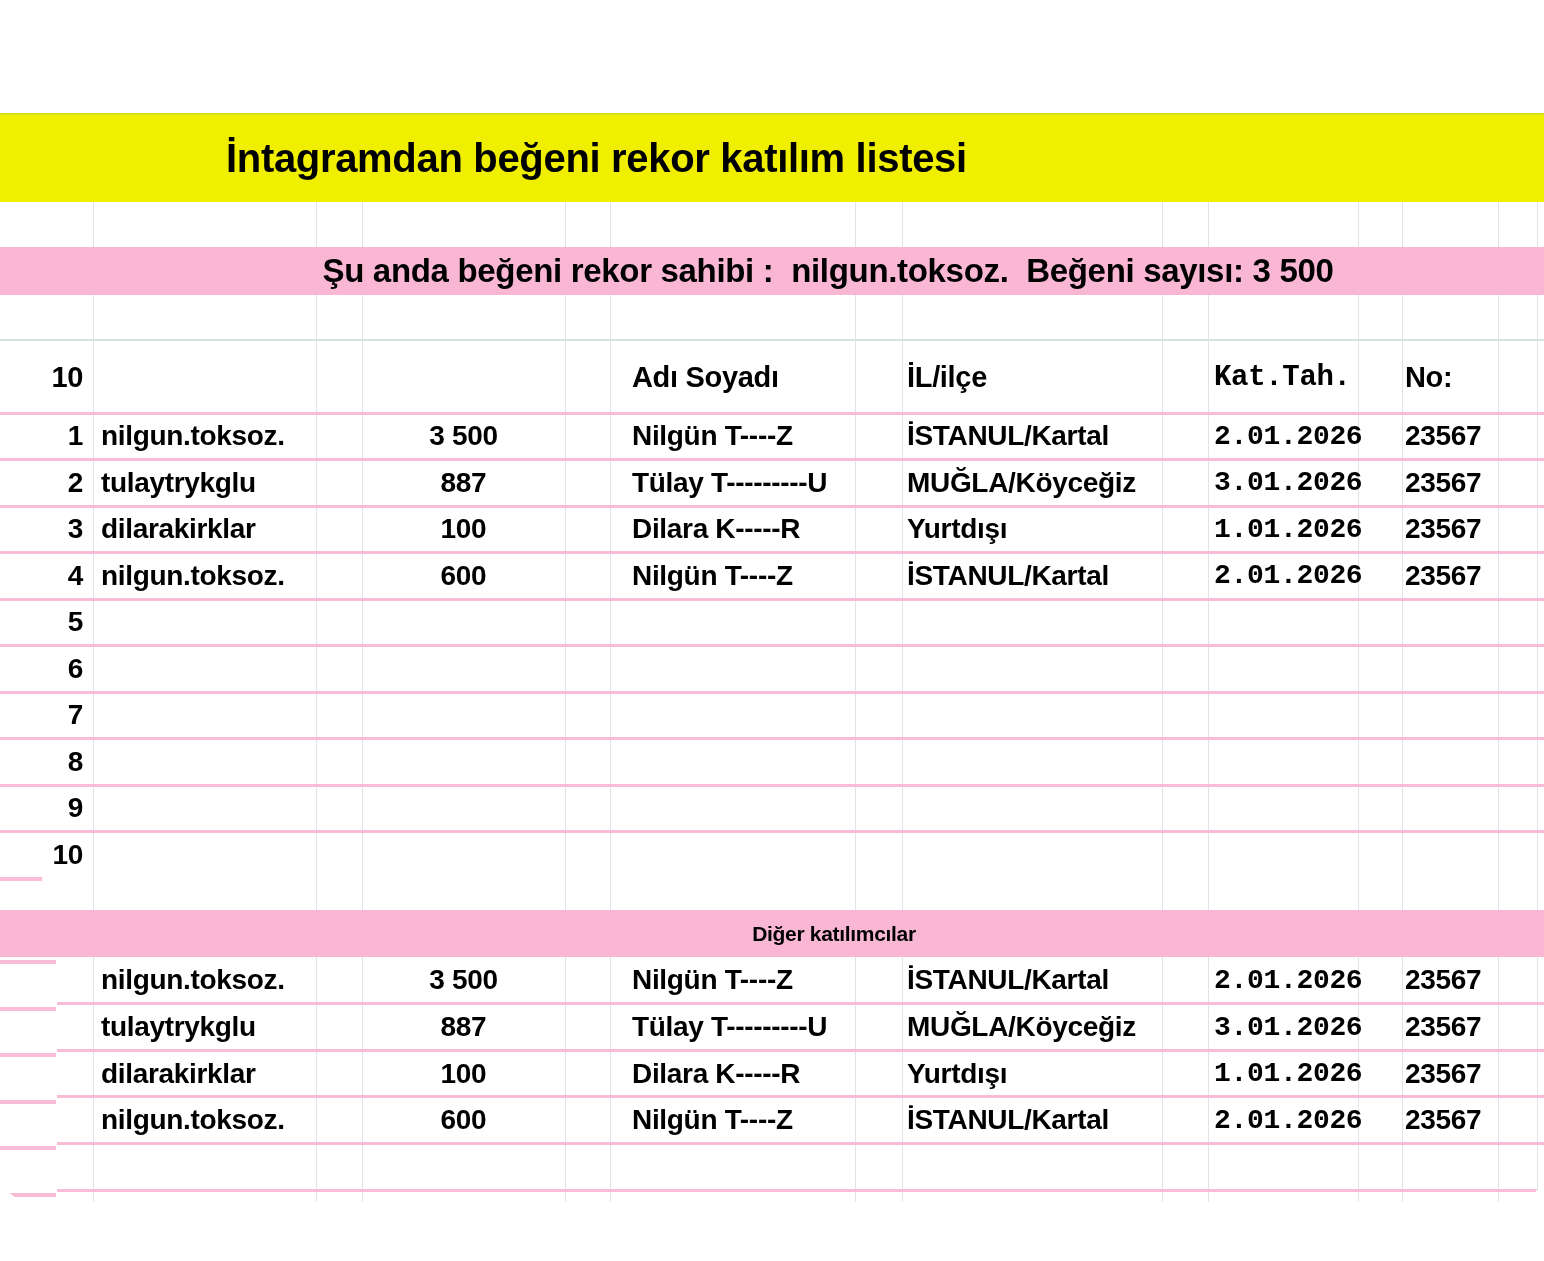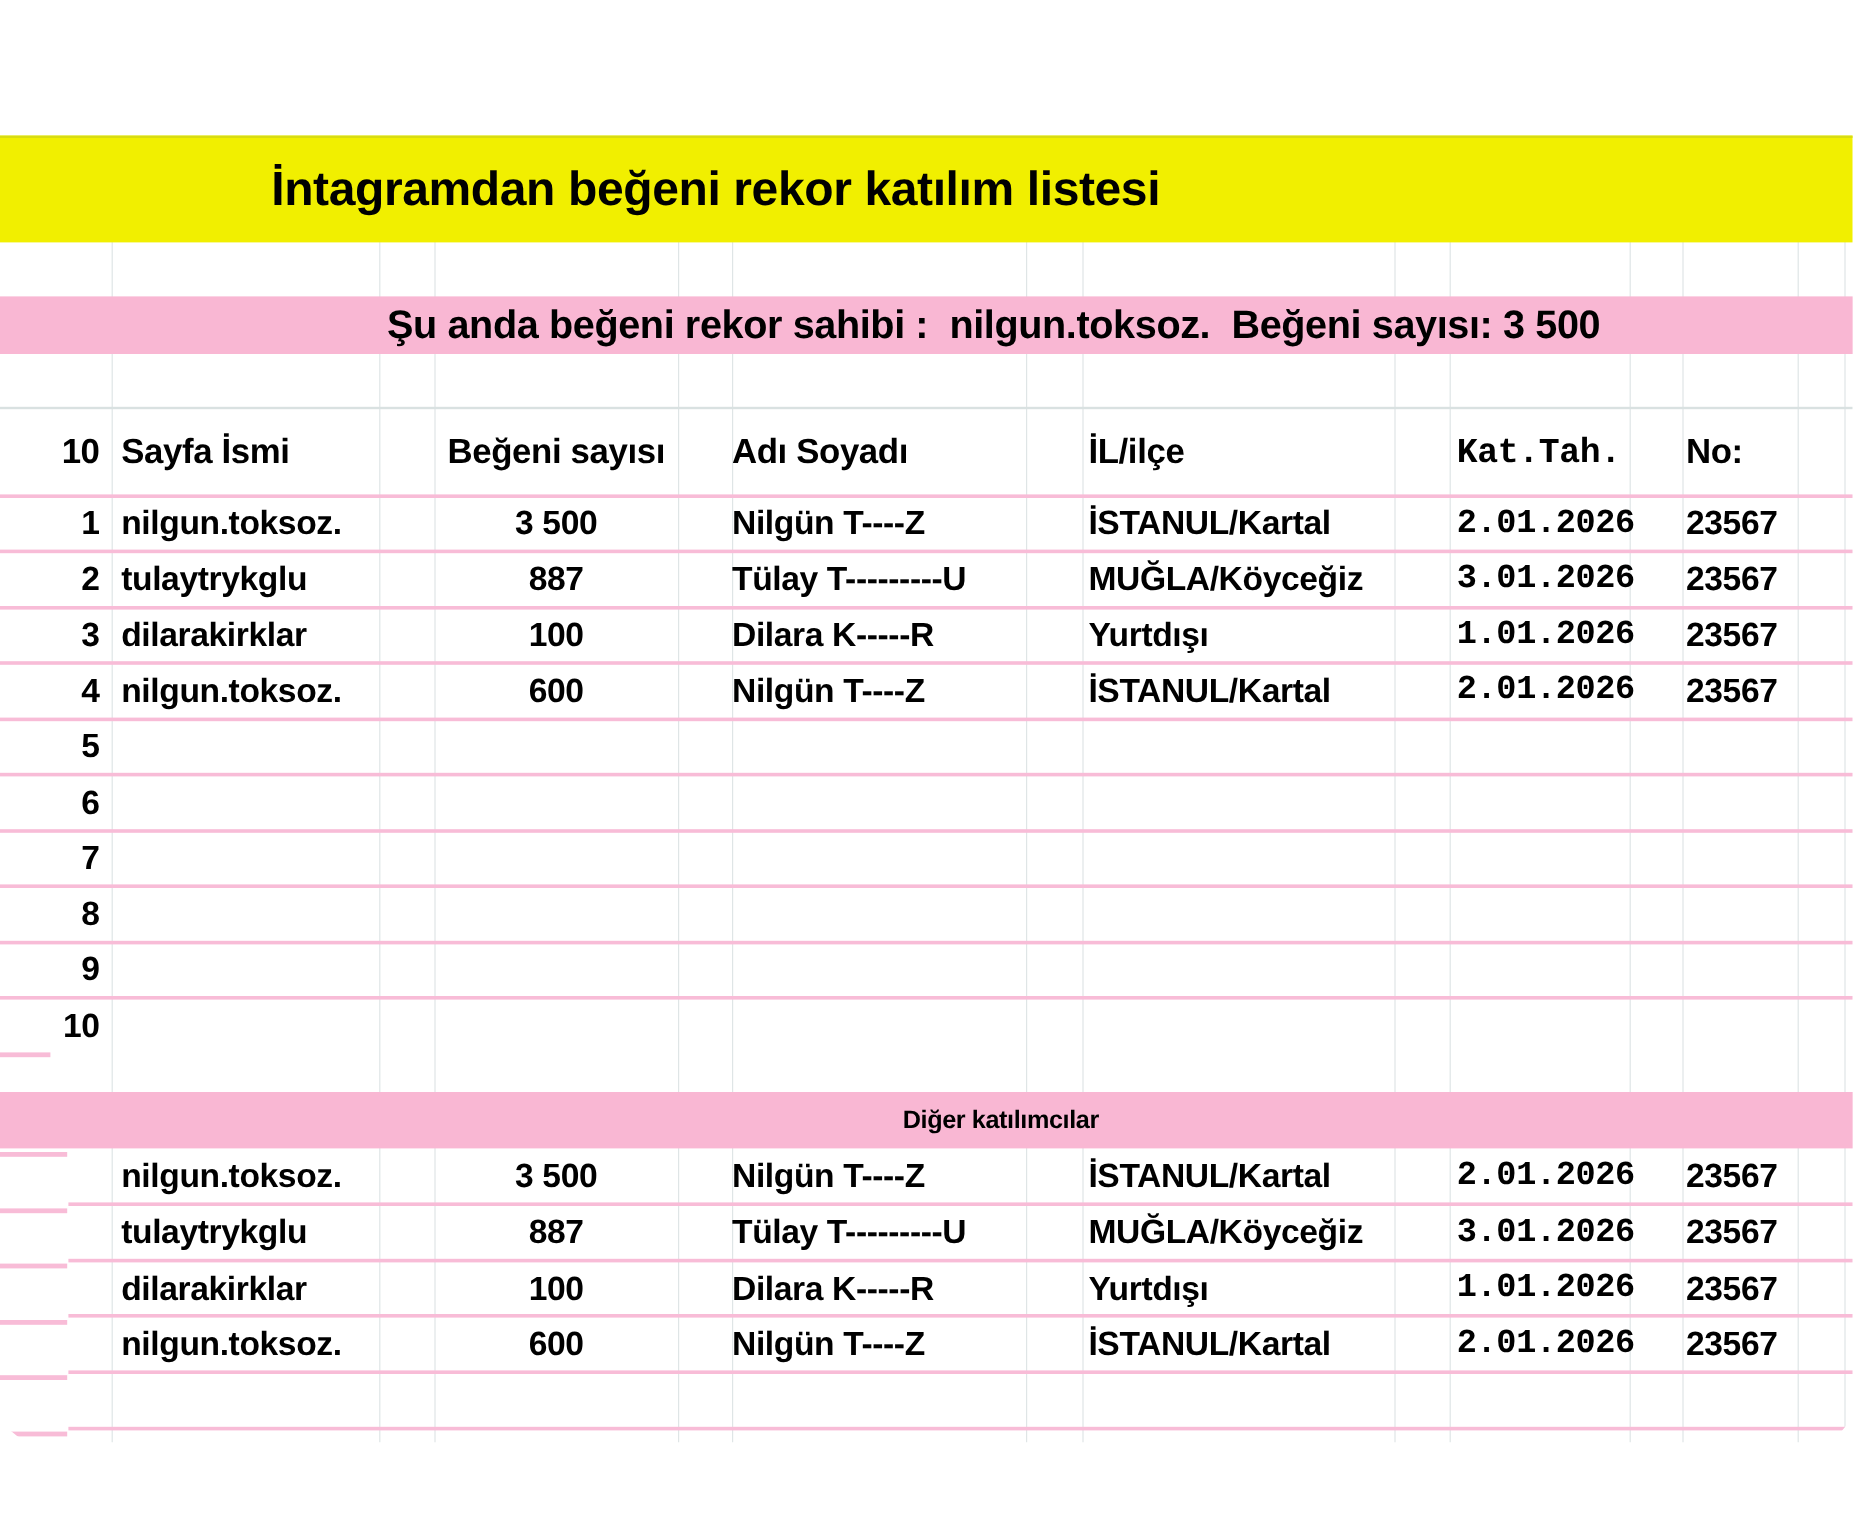--- a/index.html
+++ b/index.html
@@ -36,21 +36,21 @@
   
   .grid-row{
     position:absolute;left:0;width:1544px;z-index:3;
     display:grid;
     grid-template-columns:93px 223px 46px 203px 45px 245px 47px 260px 46px 150px 44px 96px 1fr;
   }
   .cell{display:flex;align-items:center;font-size:28px;white-space:pre;overflow:visible;}
   .cA{grid-column:1;justify-content:flex-end;padding-right:10px;}
   .cB{grid-column:2;padding-left:8px;}
   .cD{grid-column:4;justify-content:center;}
-  .cF{grid-column:6;padding-left:0;}
+  .cF{grid-column:6;padding-left:22px;}
   .cH{grid-column:8;padding-left:5px;}
   .cJ{grid-column:10;padding-left:6px;font-family:Liberation Mono, monospace;}
   .cL{grid-column:12;padding-left:3px;}
   #t1-header{top:341px;height:72px;}
   #t1-header .cell{font-size:29px;}
 </style>
 </head>
 <body>
 
 <div id="sheet">
@@ -100,22 +100,20 @@
   <div class="banner" id="title-banner">
     <span>İntagramdan beğeni rekor katılım listesi</span>
   </div>
 
   <div class="banner" id="record-banner">
     <span>Şu anda beğeni rekor sahibi :  nilgun.toksoz.  Beğeni sayısı: 3 500</span>
   </div>
 
   <div class="grid-row" id="t1-header">
     <div class="cell cA">10</div>
-    <div class="cell cB">Sayfa İsmi</div>
-    <div class="cell cD">Beğeni sayısı</div>
     <div class="cell cF">Adı Soyadı</div>
     <div class="cell cH">İL/ilçe</div>
     <div class="cell cJ">Kat.Tah.</div>
     <div class="cell cL">No:</div>
   </div>
 
   <div id="t1-rows">
       <div class="grid-row" style="top: 413px; height: 46.5px;">
     <div class="cell cA">1</div>
     <div class="cell cB">nilgun.toksoz.</div>

